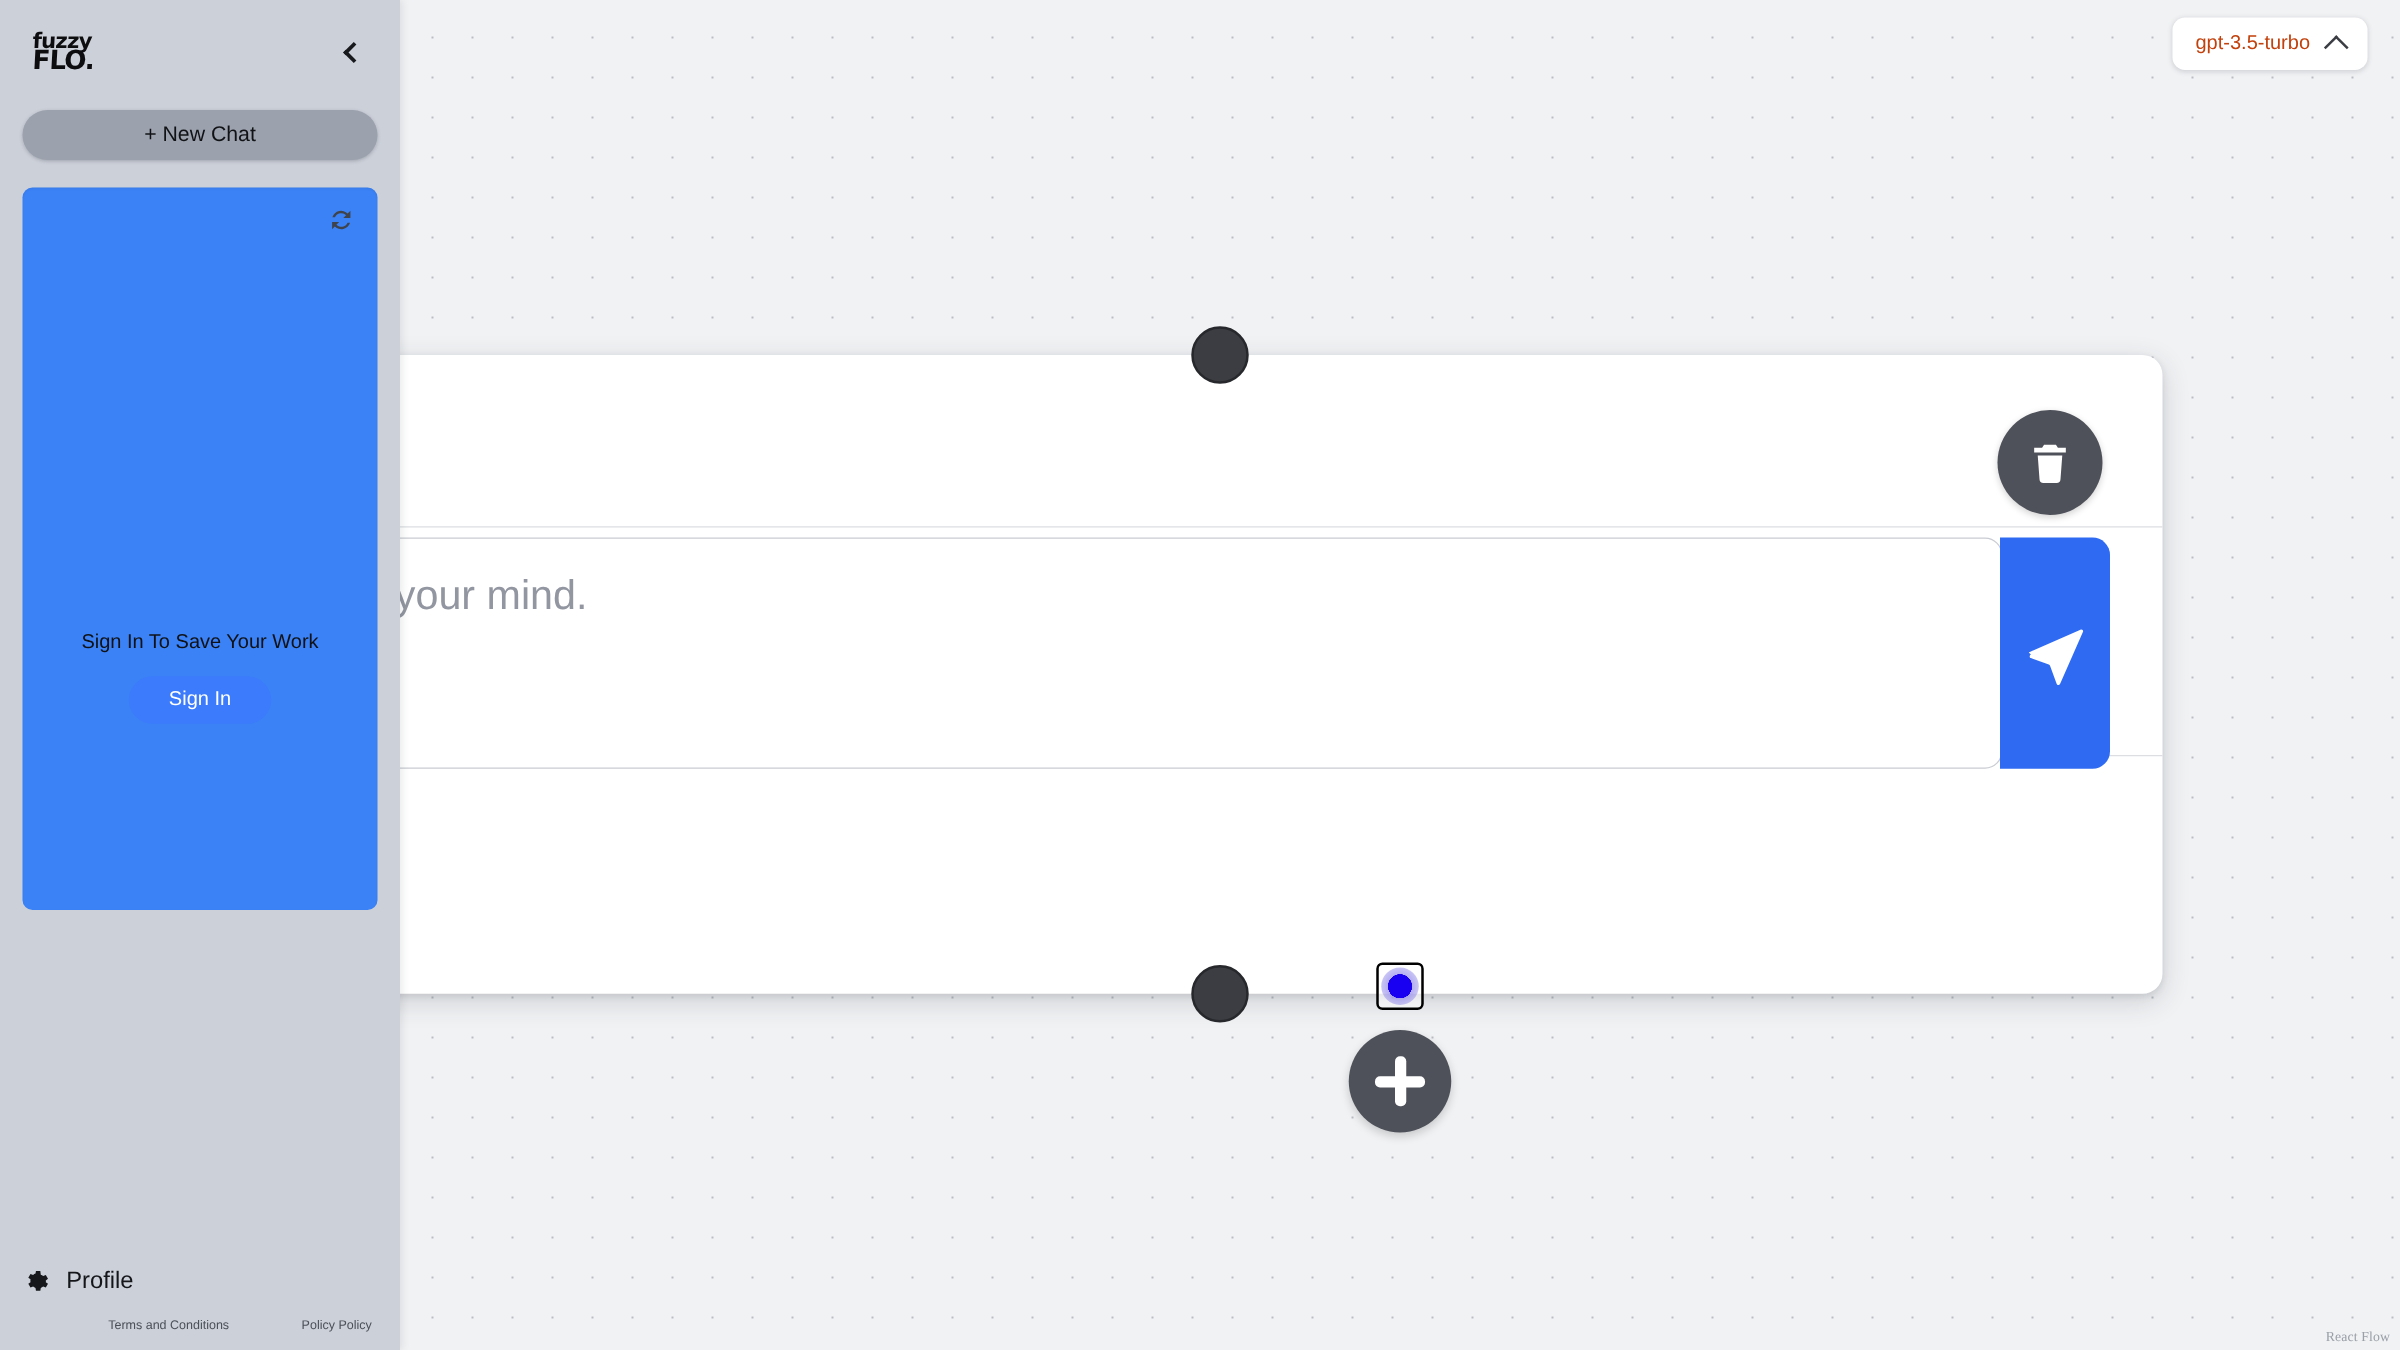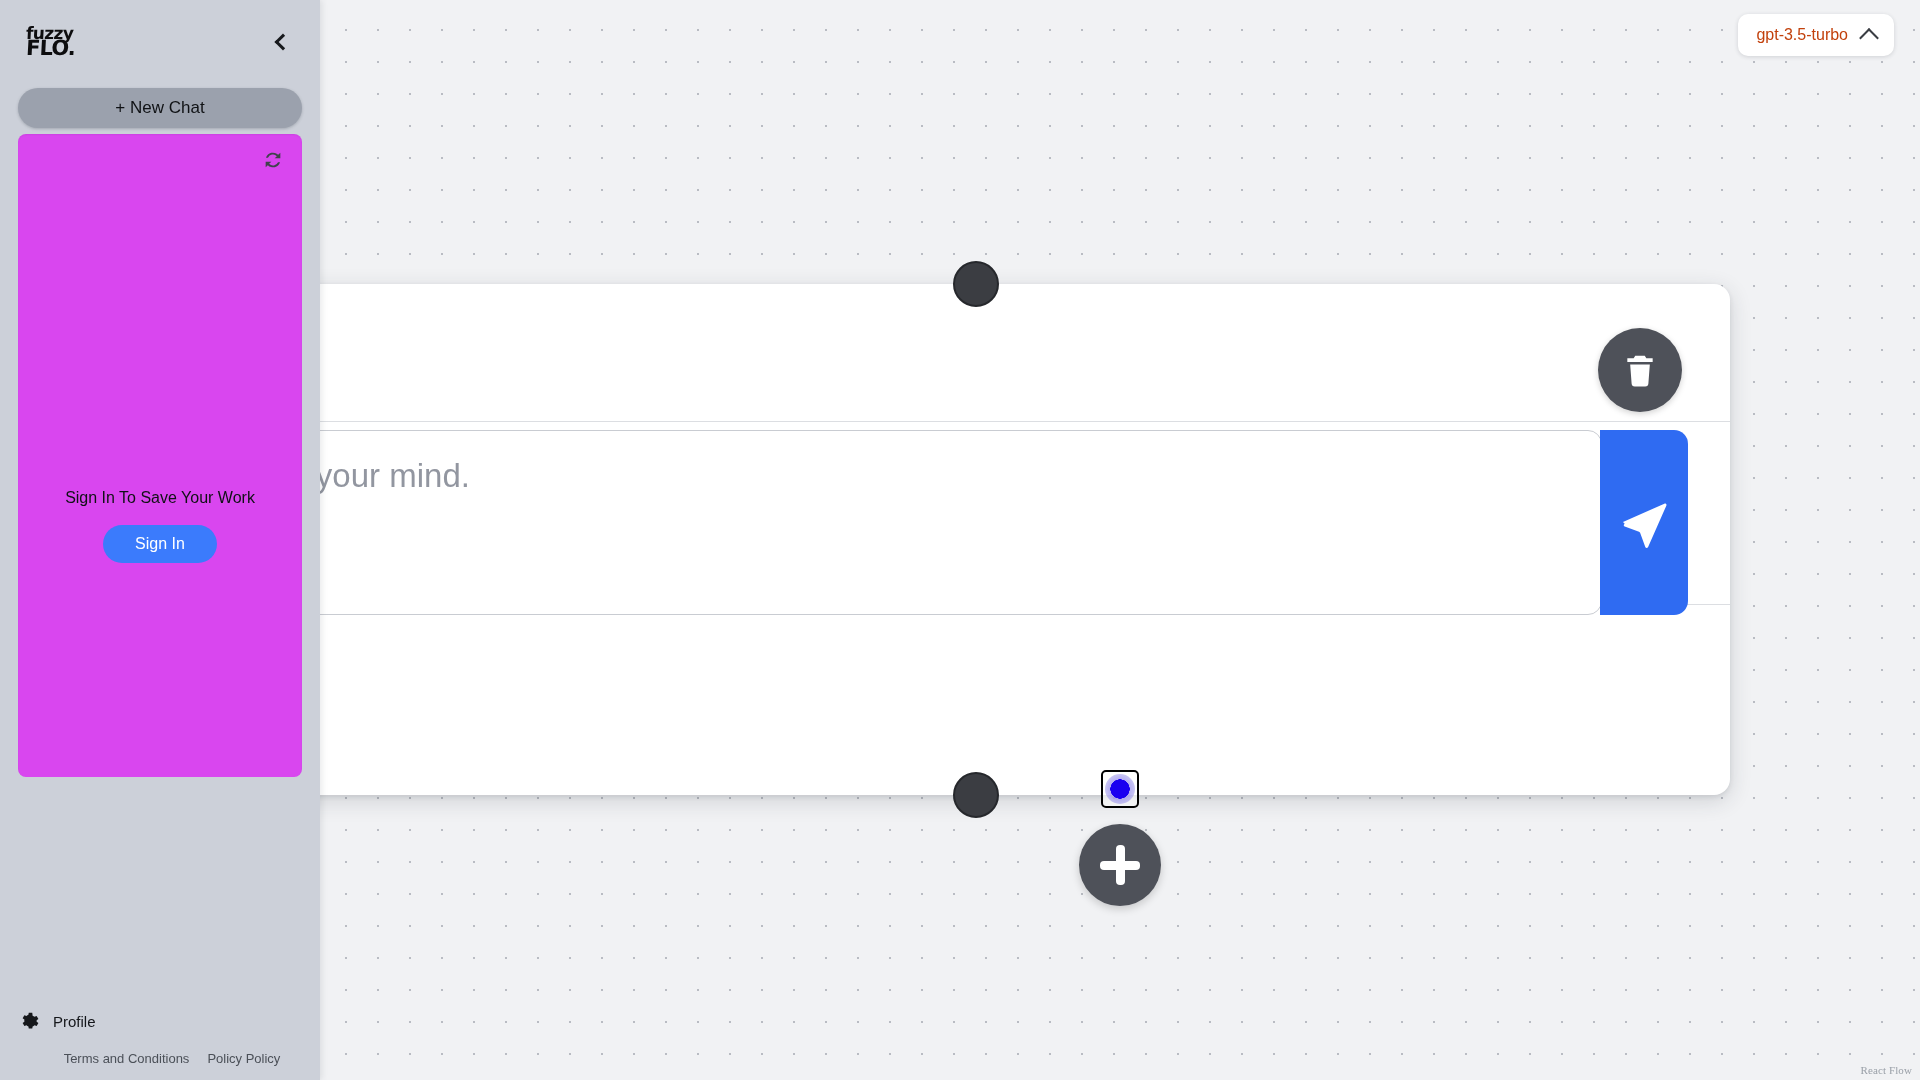--- a/index.html
+++ b/index.html
@@ -274,24 +274,24 @@
     border: none;
     background: #9ba1ad;
     color: #101215;
     font-size: 17px;
     cursor: pointer;
     box-shadow: 0 1px 3px rgba(40,46,58,0.25);
     font-family: "Liberation Sans", sans-serif;
   }
 
   .history-panel {
-    margin: 6px 18px 0 18px;
+    margin: 22px 18px 0 18px;
     flex: 0 0 auto;
-    height: 643px;
-    background: #d946ef;
+    height: 578px;
+    background: #3b82f6;
     border-radius: 8px;
     position: relative;
     box-shadow: inset 0 1px 2px rgba(0,0,0,0.06);
     display: flex;
     flex-direction: column;
     align-items: center;
     justify-content: center;
   }
 
   .refresh-btn {
@@ -335,38 +335,39 @@
   }
 
   .foot-item {
     display: flex;
     align-items: center;
     gap: 14px;
     padding: 7px 0 7px 18px;
     cursor: pointer;
   }
   .foot-item .label {
-    font-size: 15px;
+    font-size: 19px;
     color: #14161a;
     font-family: "Liberation Sans", sans-serif;
   }
   .foot-item svg { width: 21px; height: 21px; fill: #15171b; flex: 0 0 auto; }
 
   .legal {
     display: flex;
     gap: 18px;
     justify-content: center;
     padding: 12px 0 0 24px;
   }
   .legal a {
-    font-size: 13px;
+    font-size: 10px;
     color: #4b5058;
     text-decoration: none;
     cursor: pointer;
     font-family: "Liberation Sans", sans-serif;
+    margin-left: 40px;
   }
 </style>
 </head>
 <body>
 
 <div class="app">
 
   <div class="canvas">
 
     <button class="model-select">

